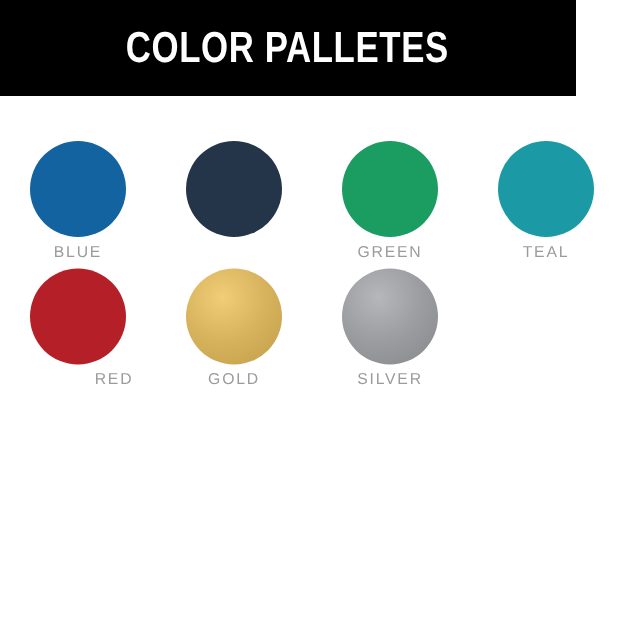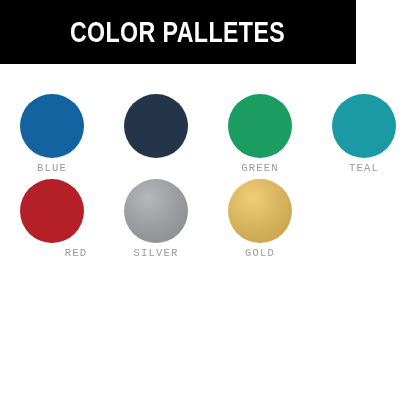--- a/index.html
+++ b/index.html
@@ -20,21 +20,21 @@
     height: 416px;
     background: #ffffff;
     box-sizing: border-box;
   }
 
   
   .header-bar {
     position: absolute;
     top: 0;
     left: 0;
-    width: 356px;
+    width: 384px;
     height: 64px;
     background: #000000;
     display: flex;
     align-items: center;
     justify-content: center;
   }
   .header-title {
     color: #ffffff;
     font-family: "Liberation Sans Narrow", "Liberation Sans", sans-serif;
     font-size: 29px;
@@ -70,21 +70,21 @@
 
   .swatch-dot {
     width: 64px;
     height: 64px;
     border-radius: 50%;
     box-sizing: border-box;
   }
 
   .swatch-label {
     margin-top: 5px;
-    font-family: Liberation Mono, monospace;
+    font-family: Liberation Sans, sans-serif;
     font-size: 10.5px;
     font-weight: 400;
     letter-spacing: 1.2px;
     color: #9b9b9b;
     text-transform: uppercase;
     white-space: nowrap;
     line-height: 1;
   }
 </style>
 </head>
@@ -110,22 +110,22 @@
       </div>
       <div class="swatch-cell">
         <div class="swatch-dot" style="background: rgb(27, 154, 165);"></div>
         <div class="swatch-label" style="color: rgb(155, 155, 155);">TEAL</div>
       </div>
       <div class="swatch-cell">
         <div class="swatch-dot" style="background: rgb(181, 31, 39);"></div>
         <div class="swatch-label" style="color: rgb(155, 155, 155); margin-left: 48px;">RED</div>
       </div>
       <div class="swatch-cell">
+        <div class="swatch-dot" style="background: radial-gradient(circle at 38% 30%, rgb(242, 205, 120) 0%, rgb(216, 179, 94) 48%, rgb(200, 163, 78) 86%, rgb(190, 153, 68) 100%);"></div>
+        <div class="swatch-label" style="color: rgb(155, 155, 155);">GOLD</div>
+      </div>
+      <div class="swatch-cell">
         <div class="swatch-dot" style="background: radial-gradient(circle at 38% 30%, rgb(181, 183, 186) 0%, rgb(155, 157, 160) 48%, rgb(139, 141, 144) 86%, rgb(129, 131, 134) 100%);"></div>
         <div class="swatch-label" style="color: rgb(155, 155, 155);">SILVER</div>
-      </div>
-      <div class="swatch-cell">
-        <div class="swatch-dot" style="background: radial-gradient(circle at 38% 30%, rgb(242, 205, 120) 0%, rgb(216, 179, 94) 48%, rgb(200, 163, 78) 86%, rgb(190, 153, 68) 100%);"></div>
-        <div class="swatch-label" style="color: rgb(155, 155, 155);">GOLD</div>
       </div>
     </div>
 
 </div>
 
 </body></html>

